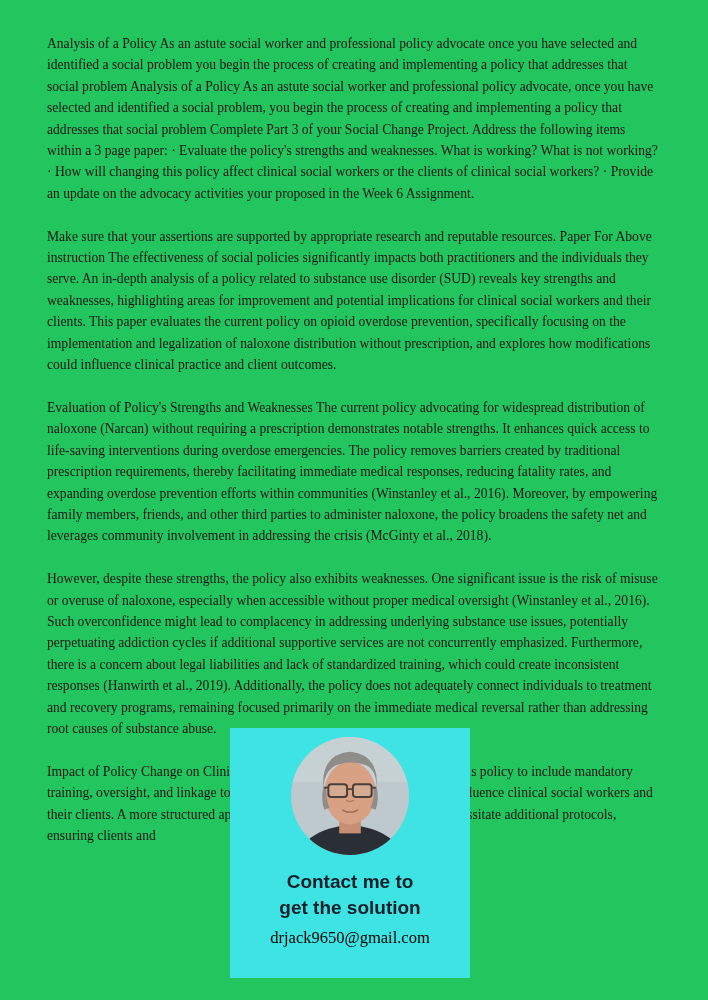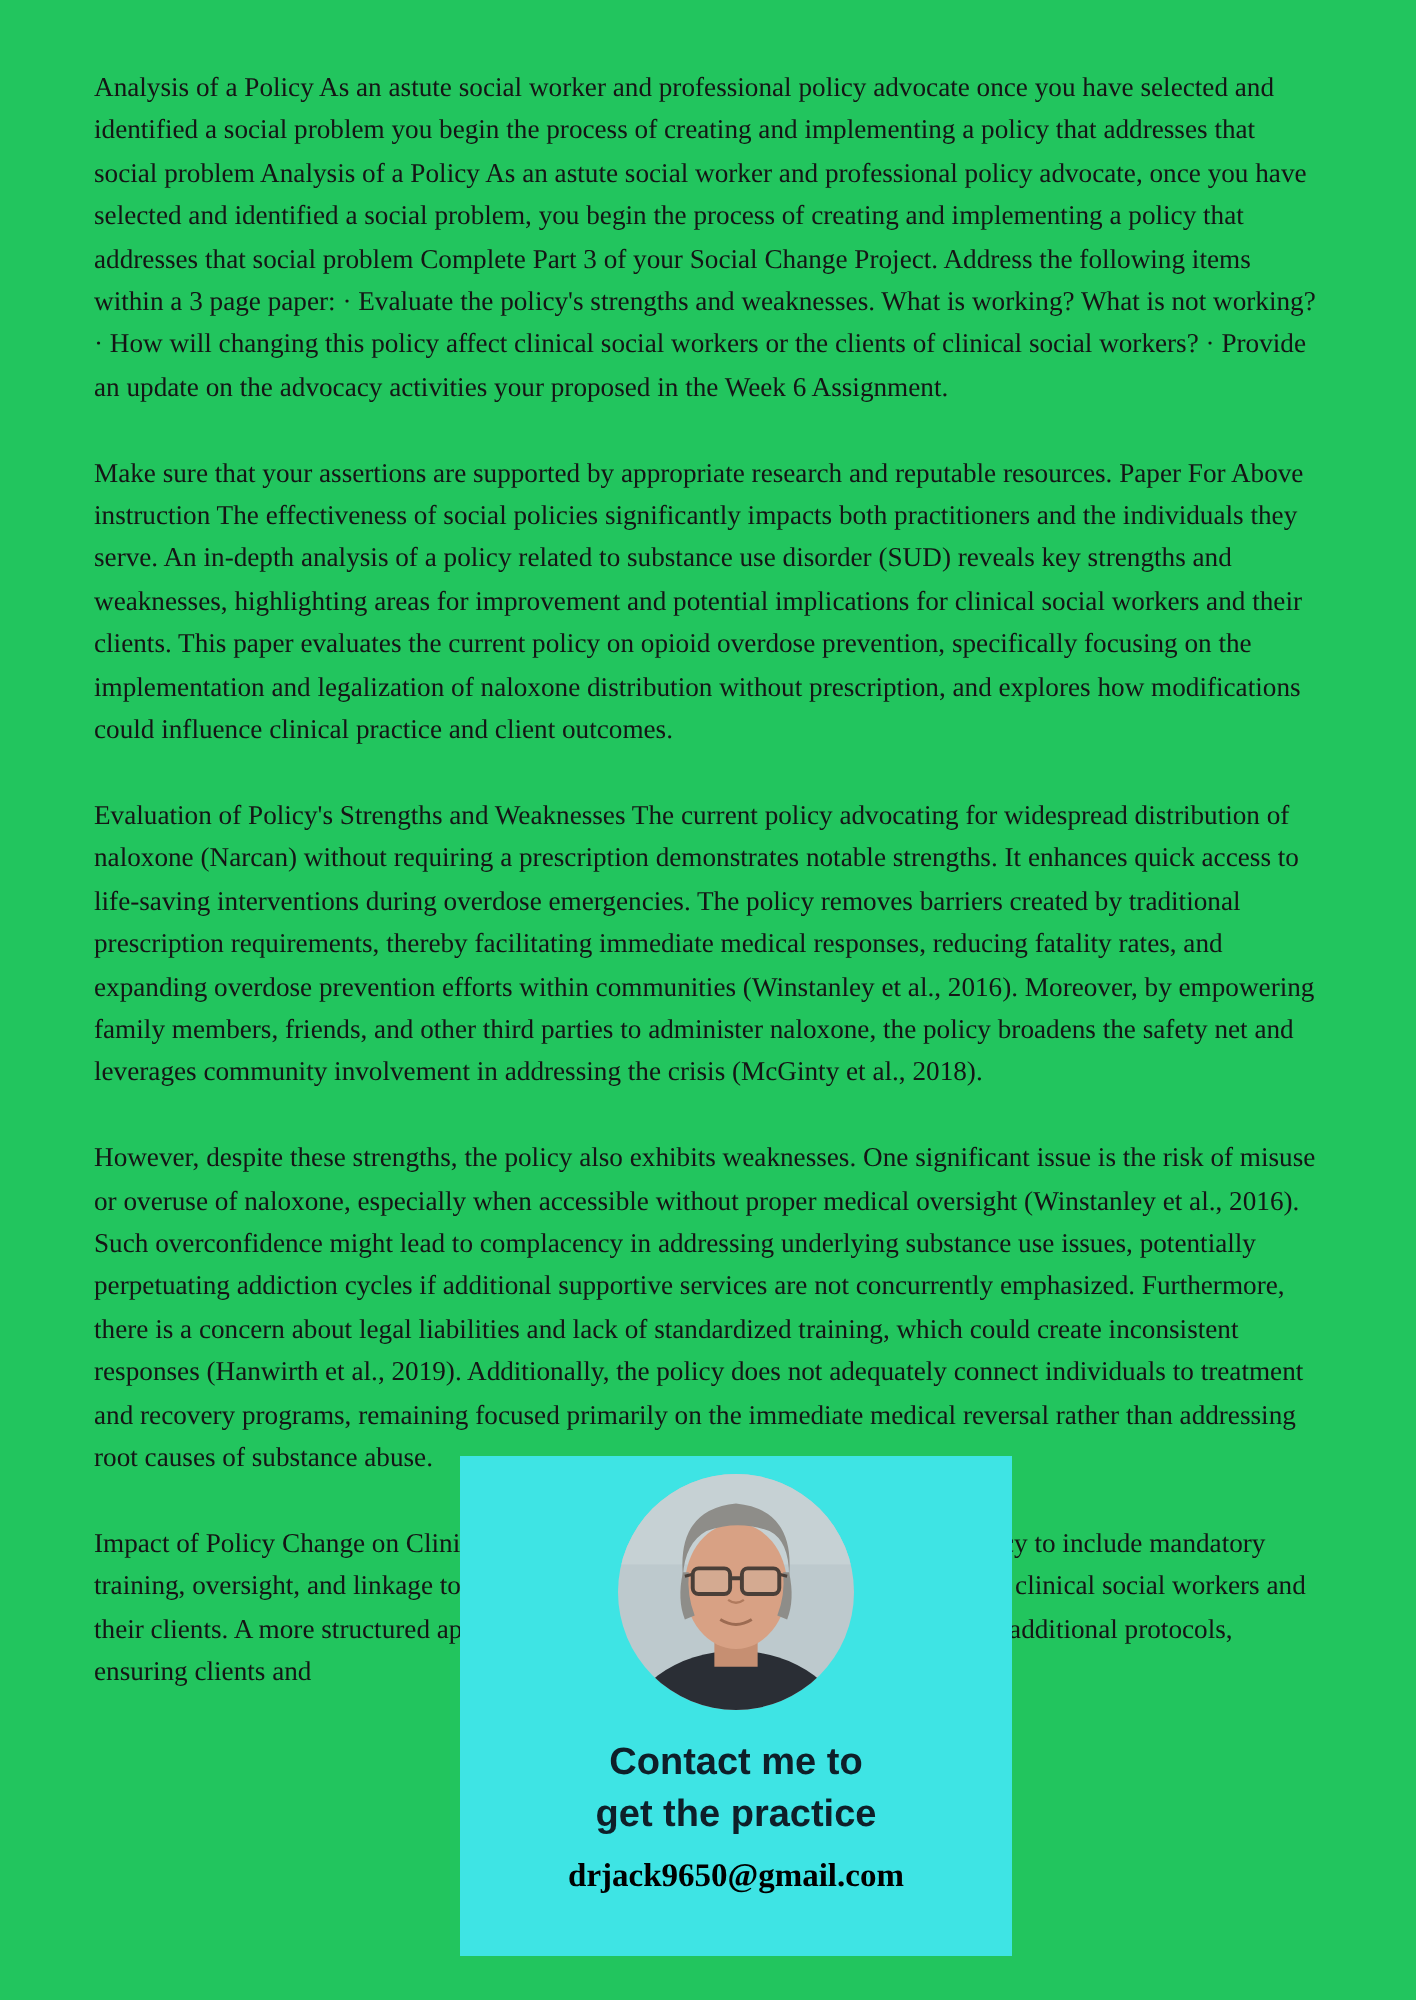--- a/index.html
+++ b/index.html
@@ -22,21 +22,21 @@
     line-height:21.4px;
     color:#151515;
     text-align:left;
   }
   .doc p { margin:0 0 21.4px 0; }
 
   
   .ad {
     position:absolute;
     left:230px; top:728px;
-    width:276px; height:250px;
+    width:240px; height:250px;
     background:#3ee4e4;
     display:flex;
     flex-direction:column;
     align-items:center;
     z-index:5;
   }
   .avatar {
     width:118px; height:118px;
     border-radius:50%;
     overflow:hidden;
@@ -49,21 +49,21 @@
     font-family:"Liberation Sans","DejaVu Sans",sans-serif;
     font-weight:bold;
     font-size:19px;
     line-height:26px;
     color:#0e1f29;
     text-align:center;
   }
   .email {
     margin-top:7px;
     font-family:"Liberation Serif","DejaVu Serif",serif;
-    font-weight:bold;
+    font-weight:normal;
     font-size:16.5px;
     color:#000000;
     text-align:right;
   }
 </style>
 </head>
 <body>
 
 <div class="page">
 
@@ -90,18 +90,18 @@
         <rect x="63" y="48" width="19" height="13" rx="3" fill="#cdb9a9" fill-opacity="0.35" stroke="#4a3f38" stroke-width="2"></rect>
         <line x1="57" y1="53" x2="63" y2="53" stroke="#4a3f38" stroke-width="2"></line>
         <line x1="38" y1="51" x2="34" y2="52" stroke="#4a3f38" stroke-width="1.6"></line>
         <line x1="82" y1="51" x2="86" y2="52" stroke="#4a3f38" stroke-width="1.6"></line>
         <path d="M52 74 q8 5 16 0" stroke="#9c6b52" stroke-width="1.5" fill="none"></path>
         <path d="M56 64 q4 3 8 0" stroke="#b07a5d" stroke-width="1.2" fill="none"></path>
       </svg>
     </div>
     <div class="contact">
       <div>Contact me to</div>
-      <div>get the practice</div>
+      <div>get the solution</div>
     </div>
     <div class="email">drjack9650@gmail.com</div>
   </div>
 
 </div>
 
 </body></html>

